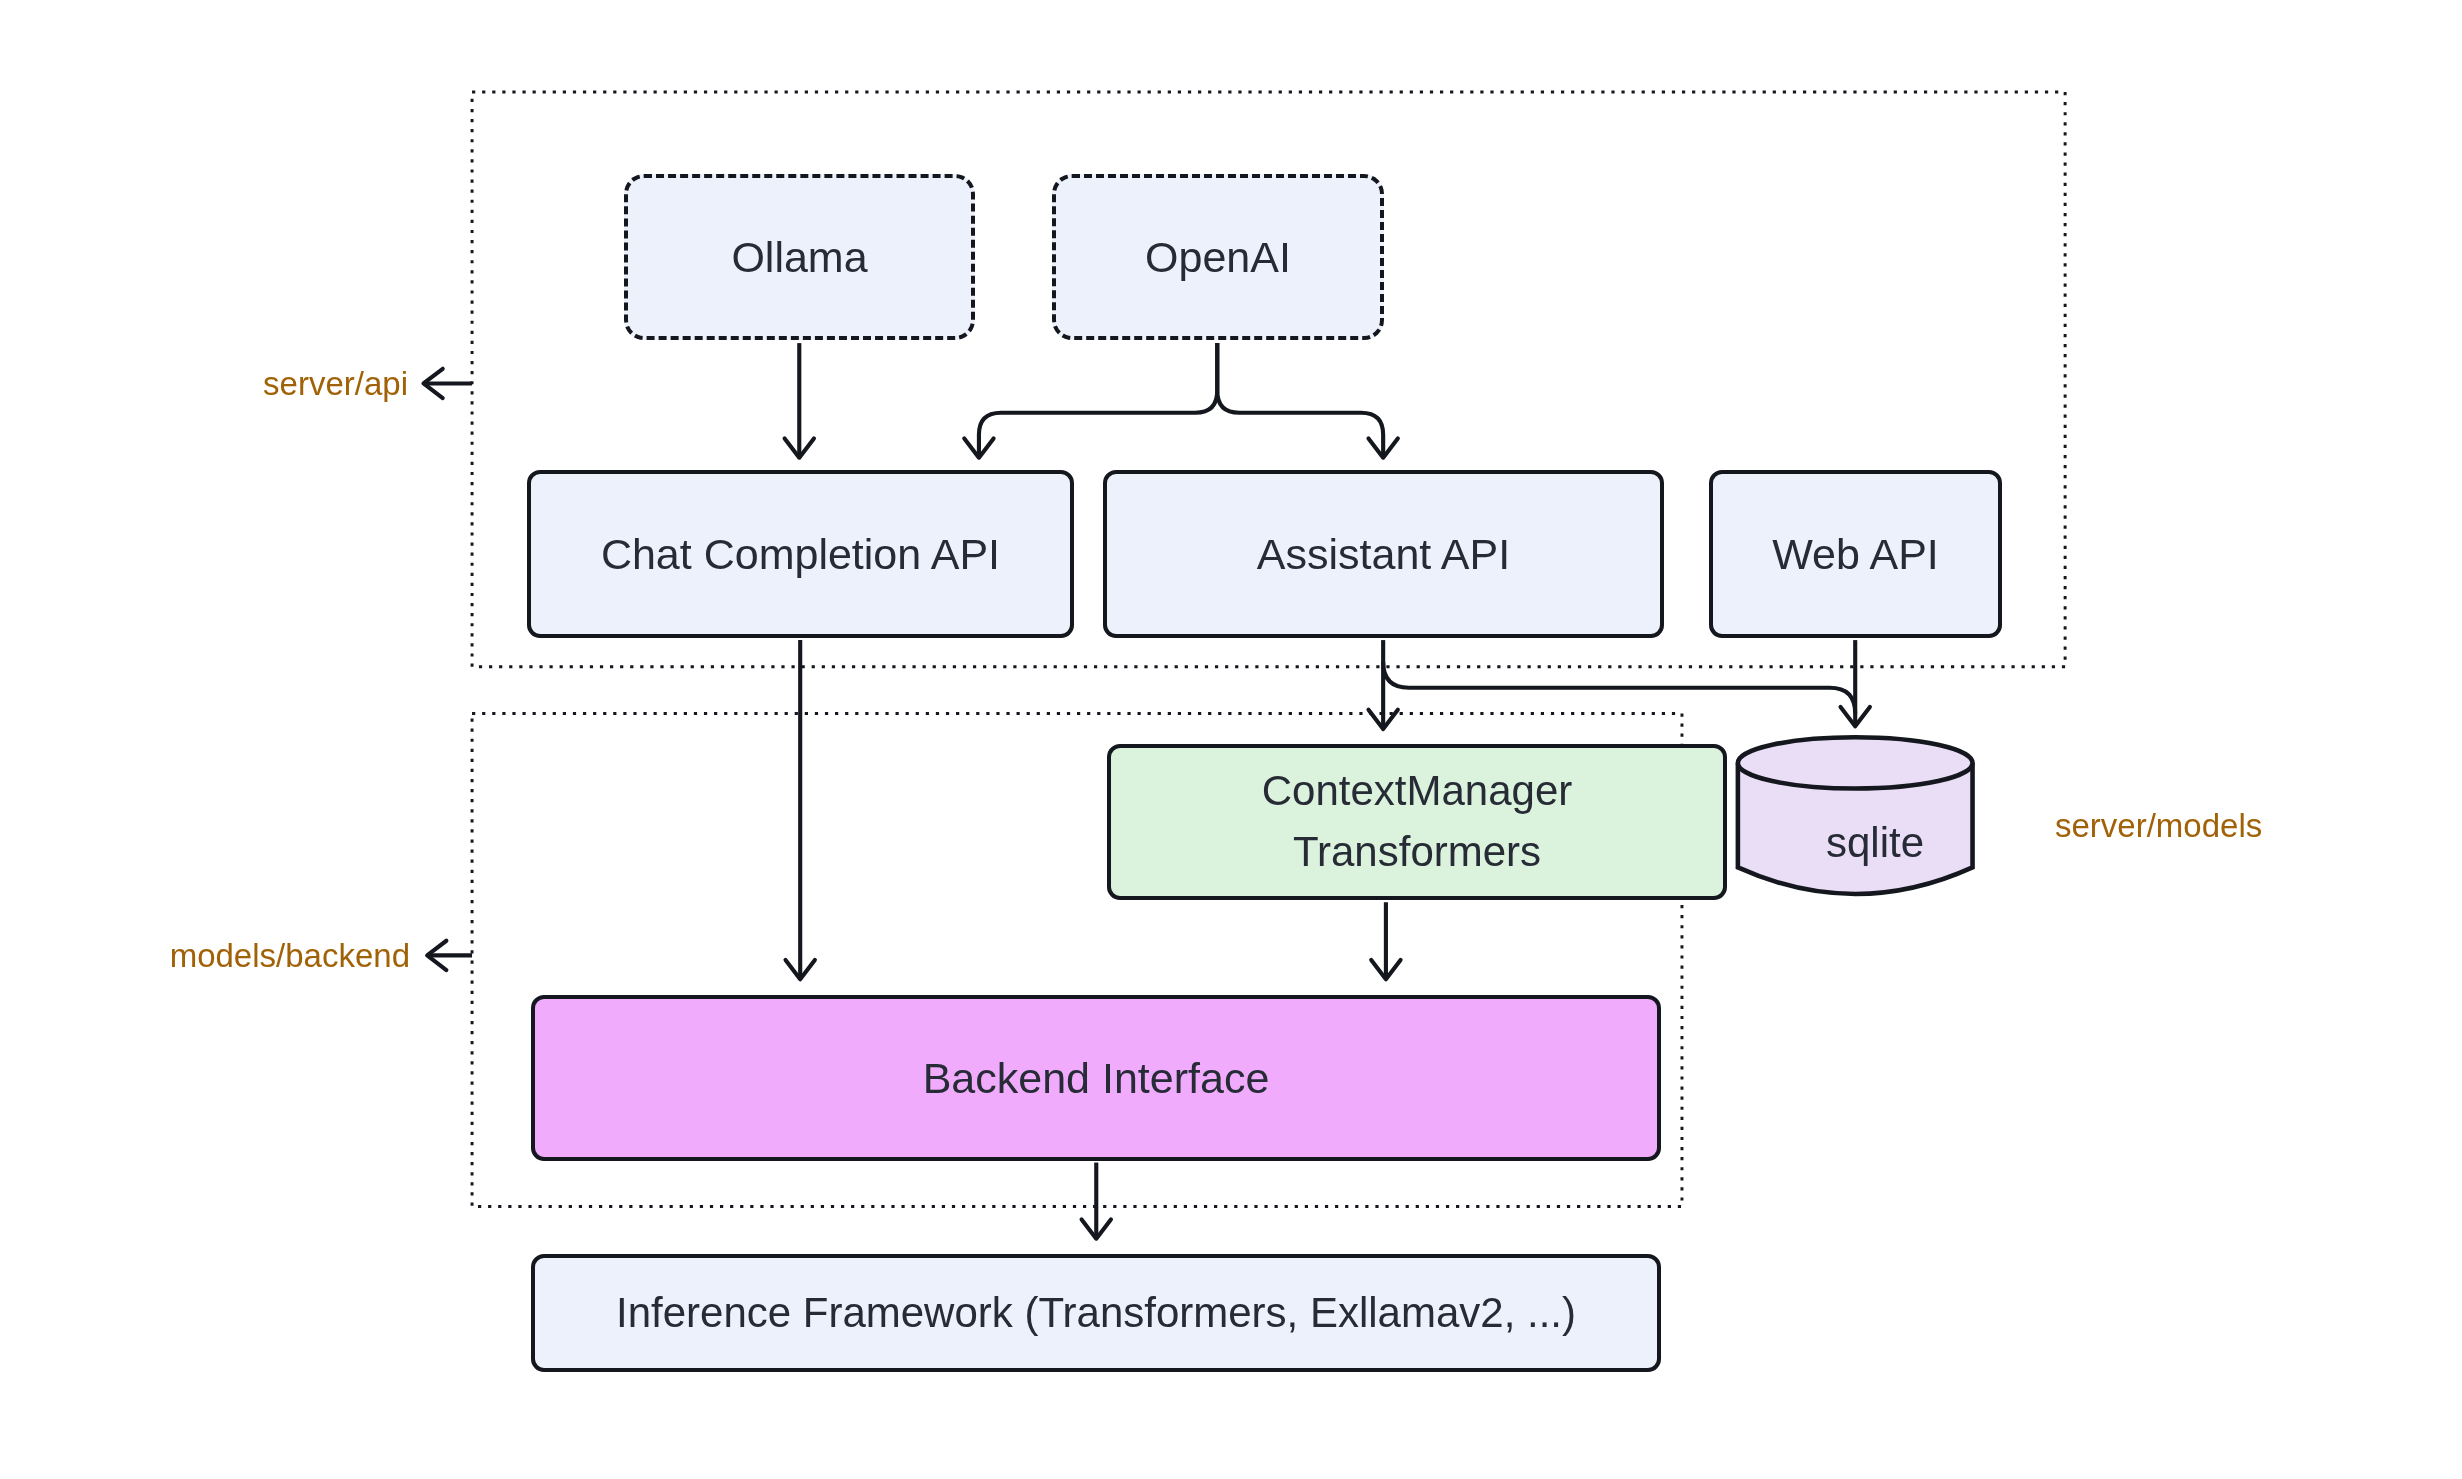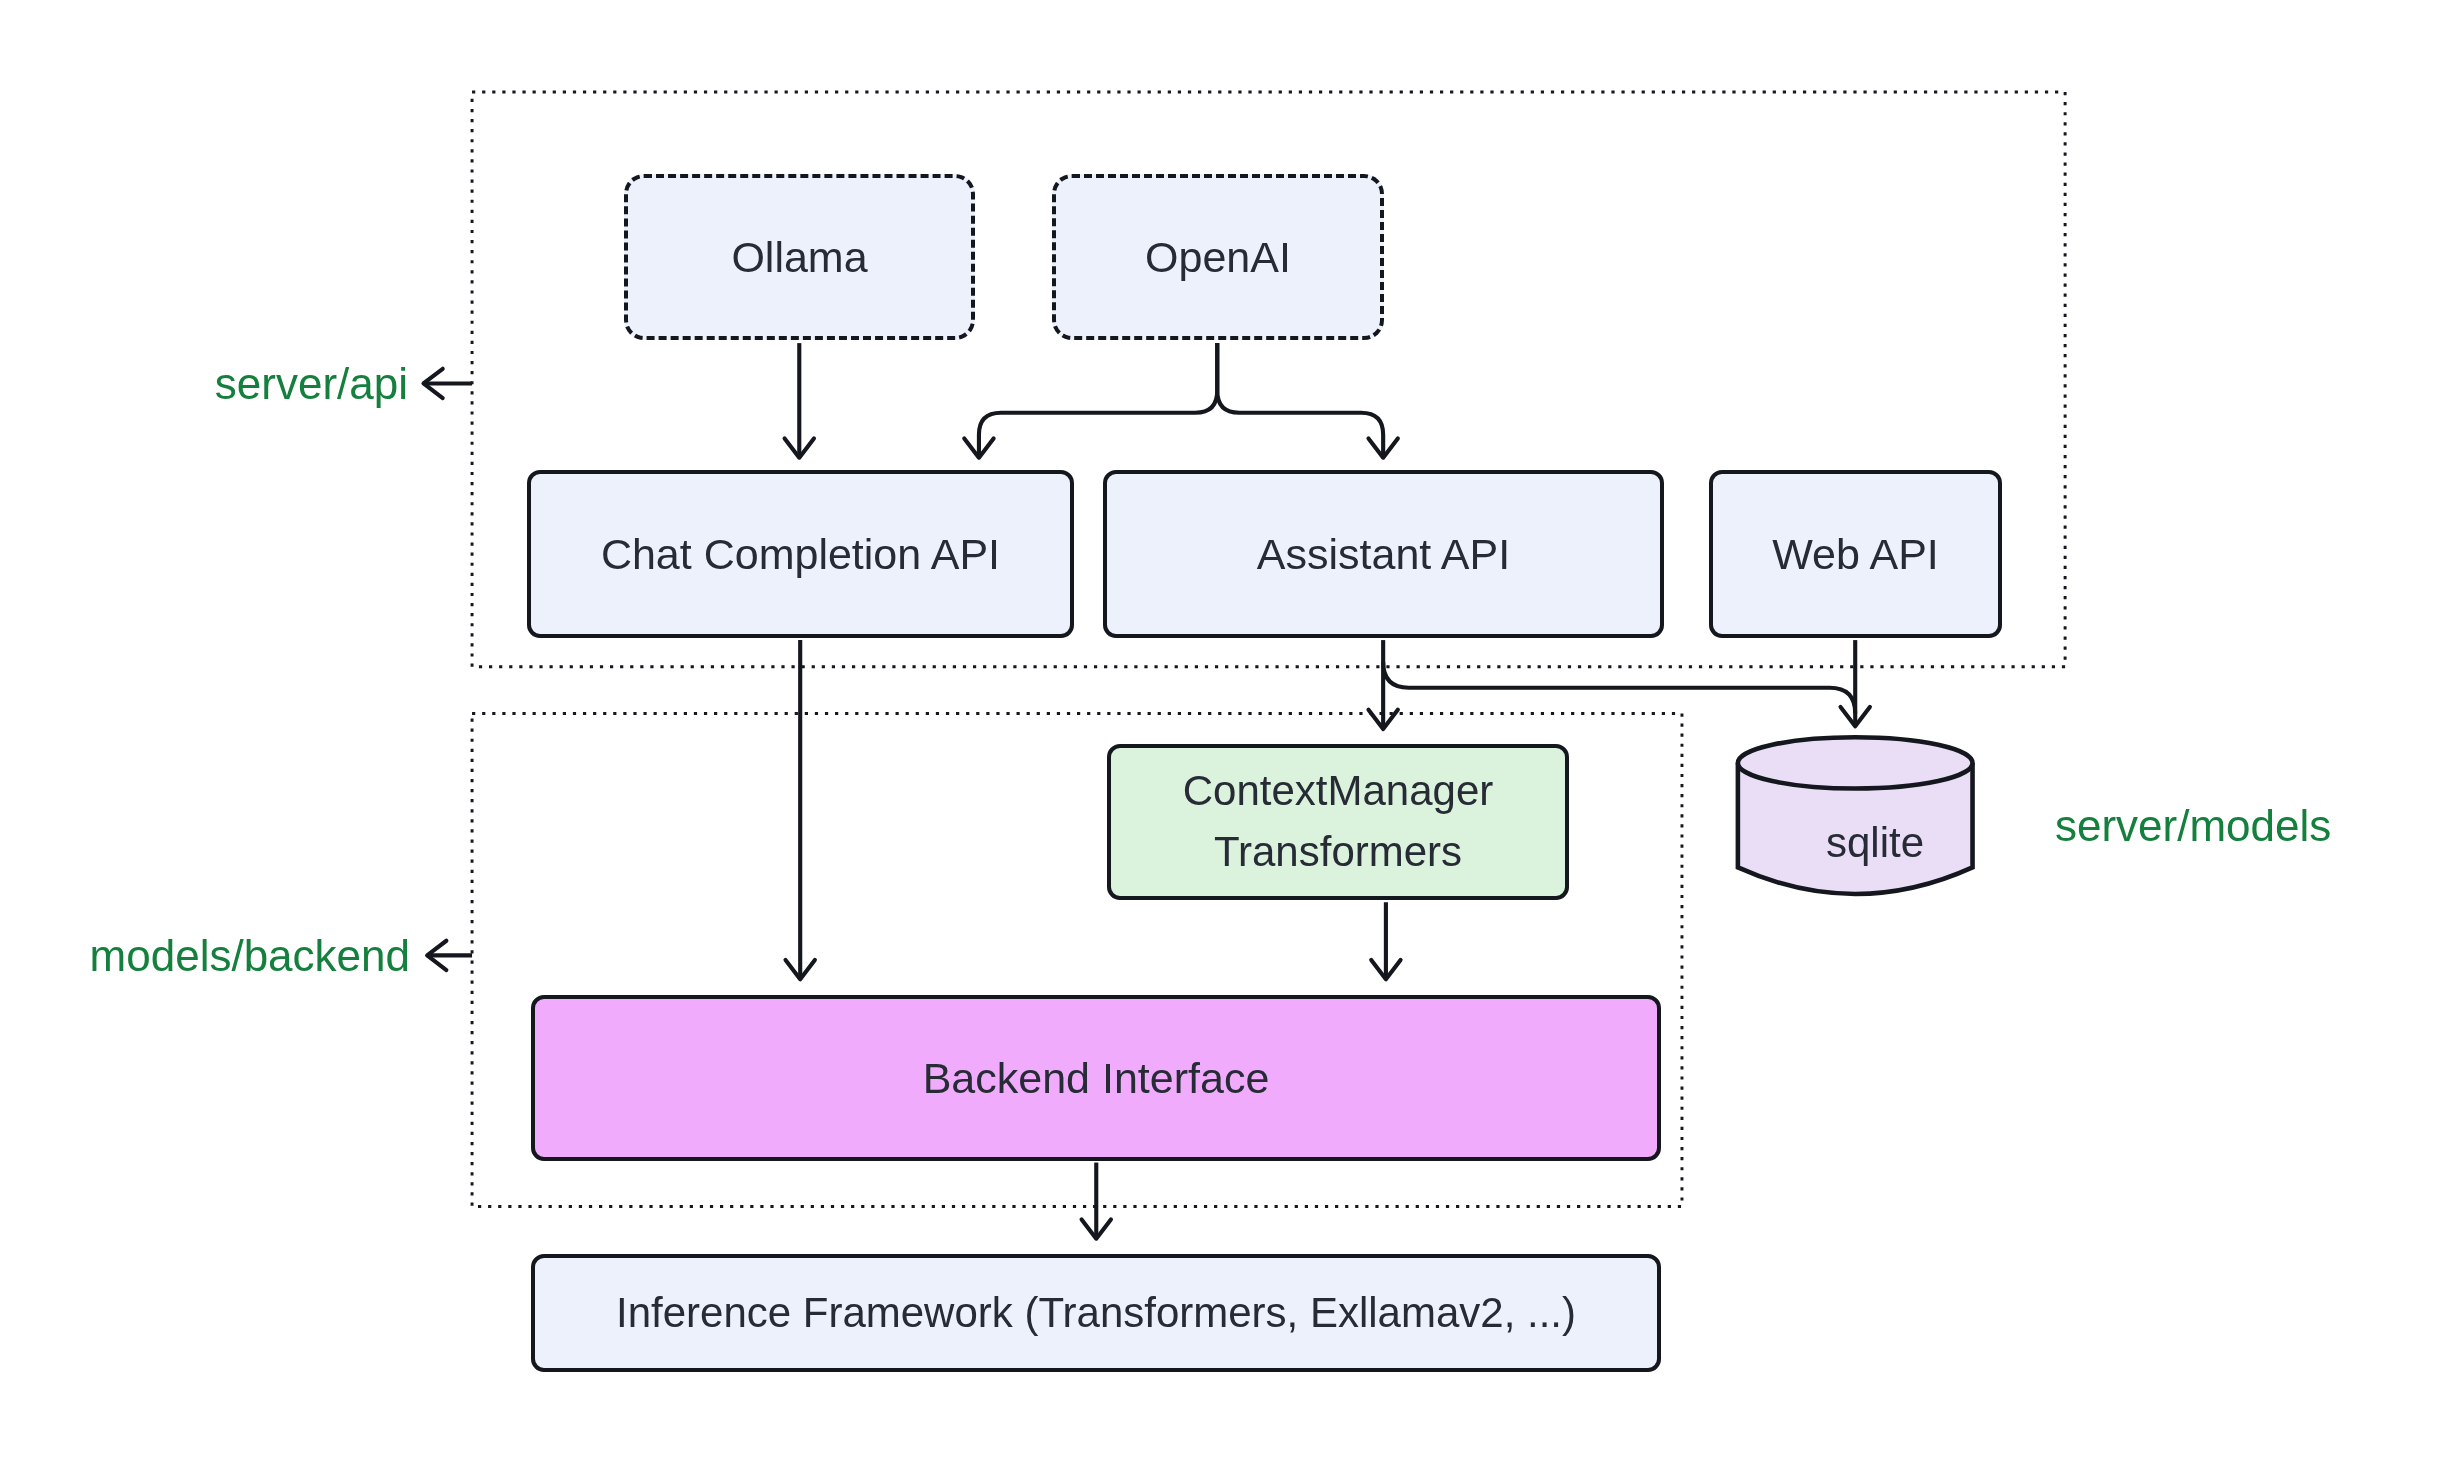--- a/index.html
+++ b/index.html
@@ -42,32 +42,32 @@
   }
   .node.green  { background: #dbf2dc; }
   .node.yellow { background: #f0abfc; }
   .node.plain  {
     background: transparent;
     border: none;
     margin-left: 20px;
   }
   .side-label {
     position: absolute;
-    font-size: 44px;
-    color: #15803d;
+    font-size: 33px;
+    color: #a16207;
     white-space: nowrap;
   }
   .side-label.right-align { text-align: right; }
   
   #box-ollama    { left: 624px;  top: 174px;  width: 351px;  height: 166px; }
   #box-openai    { left: 1052px; top: 174px;  width: 332px;  height: 166px; }
   #box-chat      { left: 527px;  top: 470px;  width: 547px;  height: 168px; }
   #box-assistant { left: 1103px; top: 470px;  width: 561px;  height: 168px; text-align: right; }
   #box-web       { left: 1709px; top: 470px;  width: 293px;  height: 168px; }
-  #box-context   { left: 1107px; top: 744px;  width: 462px;  height: 156px; font-size: 42px; }
+  #box-context   { left: 1107px; top: 744px;  width: 620px;  height: 156px; font-size: 42px; }
   #box-backend   { left: 531px;  top: 995px; width: 1130px; height: 166px; }
   #box-inference { left: 531px;  top: 1254px; width: 1130px; height: 118px; font-size: 42px; }
   #label-sqlite  { left: 1737px; top: 805px;  width: 236px;  height: 77px;  font-size: 42px; }
   #label-api     { left: 138px;  top: 358px;  width: 270px;  height: 51px;  line-height: 51px; }
   #label-backend { left: 78px;   top: 930px; width: 332px;  height: 51px;  line-height: 51px; }
   #label-models  { left: 2055px; top: 800px;  width: 385px;  height: 51px;  line-height: 51px; }
 </style>
 </head>
 <body>
 

